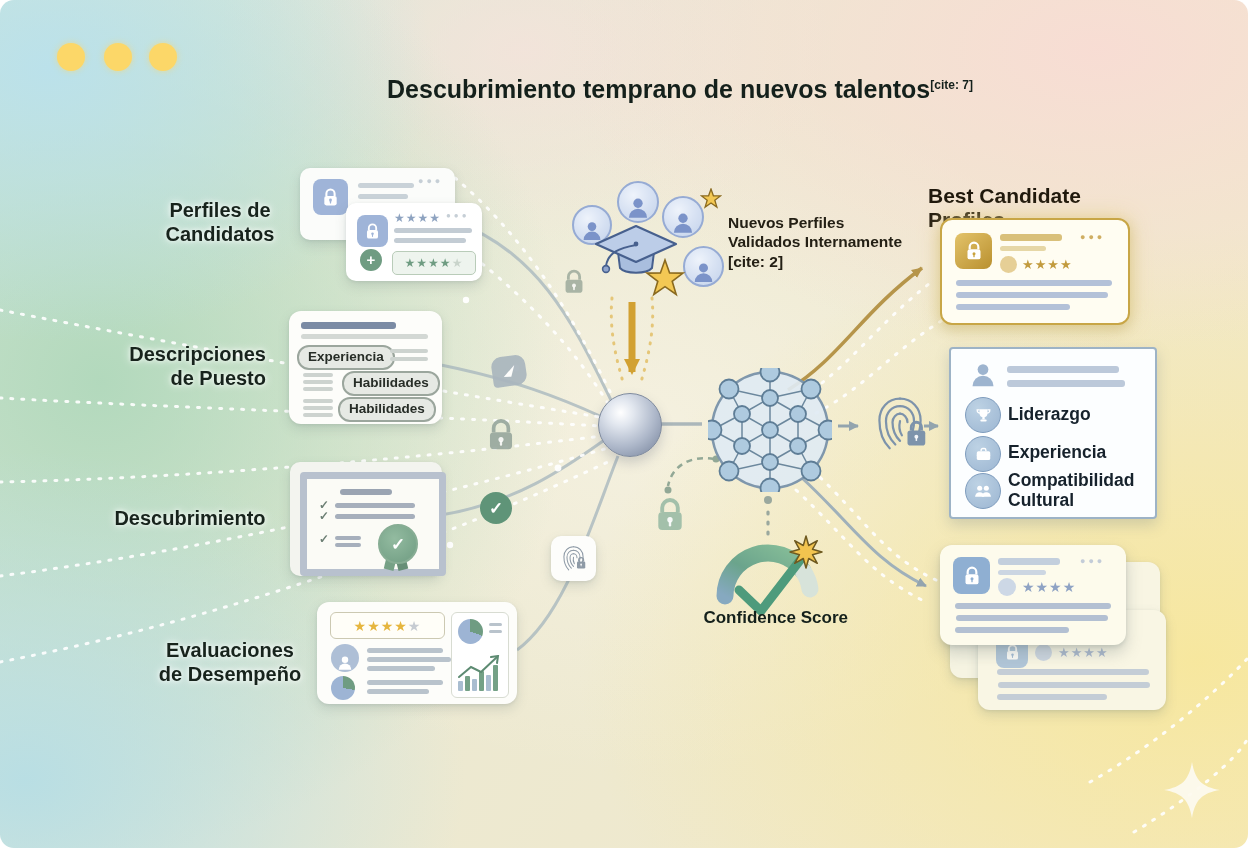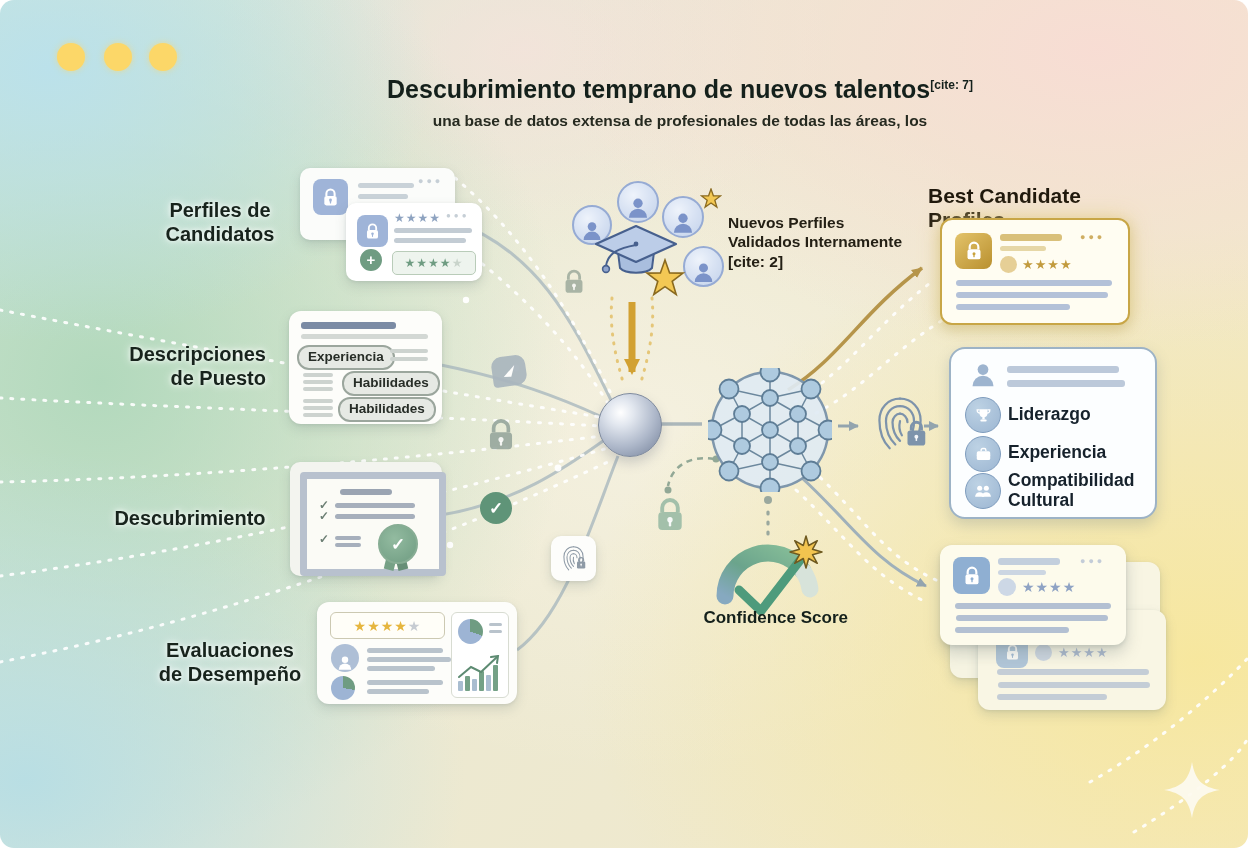--- a/index.html
+++ b/index.html
@@ -144,21 +144,20 @@
 
   <div class="window-dot" style="left:57px;top:43px;"></div>
   <div class="window-dot" style="left:104px;top:43px;"></div>
   <div class="window-dot" style="left:149px;top:43px;"></div>
 
   <div class="abs" style="left:370px;top:76px;width:620px;text-align:center;">
     <div style="font-size:25px;font-weight:700;color:#14201b;line-height:1.1;">
       <span>Descubrimiento temprano de nuevos talentos</span><sup style="font-size:12px;font-weight:700;margin-left:0;">[cite: 7]</sup>
     </div>
     <div style="margin-top:7px;font-size:15.5px;font-weight:600;color:#262a20;line-height:1.28;">
-      <div>una base de datos extensa de profesionales de todas las áreas, los</div>
     </div>
   </div>
 
   <div class="lbl" style="left:148px;top:198px;width:144px;">
     <div>Perfiles de</div>
     <div>Candidatos</div>
   </div>
   <div class="lbl" style="left:114px;top:342px;width:152px;text-align:right;">
     <div>Descripciones</div>
     <div>de Puesto</div>
@@ -413,21 +412,21 @@
     <div class="ln" style="left:58px;top:26px;width:46px;height:5px;background:#e6d7a6;"></div>
     <div class="dots" style="left:138px;top:13px;color:#cfae62;">●●●</div>
     <div class="circ" style="left:58px;top:36px;width:17px;height:17px;background:#e6cf96;"></div>
     <div class="stars" style="left:80px;top:38px;color:#c29b3e;font-size:13px;"><span>★★★★</span></div>
     <div class="ln" style="left:14px;top:60px;width:156px;height:6px;background:#b3c1d8;"></div>
     <div class="ln" style="left:14px;top:72px;width:152px;height:6px;background:#b3c1d8;"></div>
     <div class="ln" style="left:14px;top:84px;width:114px;height:6px;background:#b3c1d8;"></div>
   </div>
 
   <div class="abs" style="left:949px;top:347px;width:204px;height:168px;background:#fcfeff;
-       border:2px solid #9db3c6;border-radius:16px;box-shadow:0 6px 14px rgba(100,120,130,.25);">
+       border:2px solid #9db3c6;border-radius:4px;box-shadow:0 6px 14px rgba(100,120,130,.25);">
     <svg class="abs" width="30" height="30" style="left:17px;top:11px;color:#9db4cf;">
         <use href="#i-person"></use>
       </svg>
     <div class="ln" style="left:56px;top:17px;width:112px;height:7px;background:#bcc9da;"></div>
     <div class="ln" style="left:56px;top:31px;width:118px;height:7px;background:#bcc9da;"></div>
     <div class="skillrow-circ" style="left:14px;top:48px;">
       <svg width="19" height="19" style="color:#fff;">
           <use href="#i-trophy"></use>
         </svg>
     </div>

